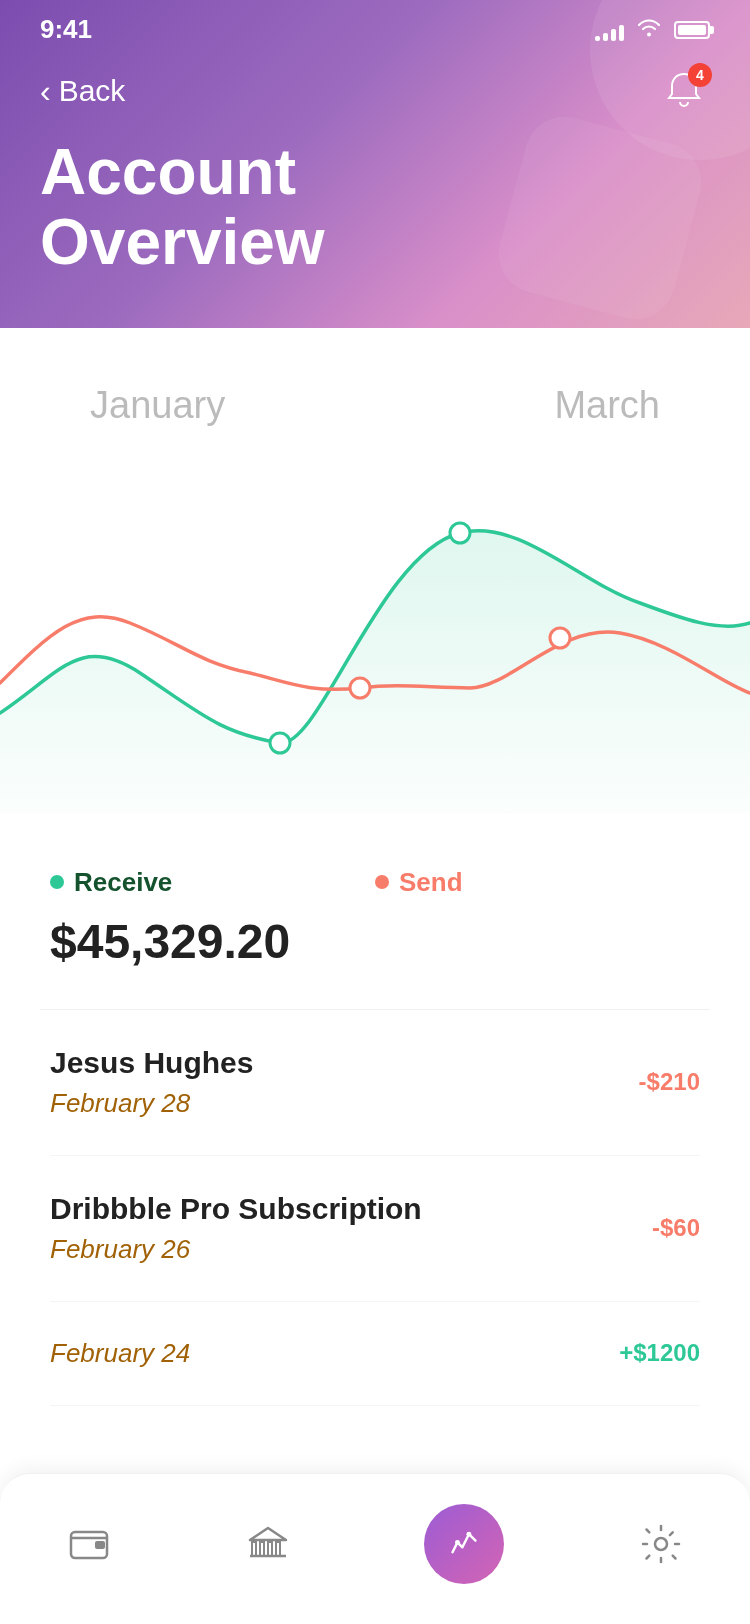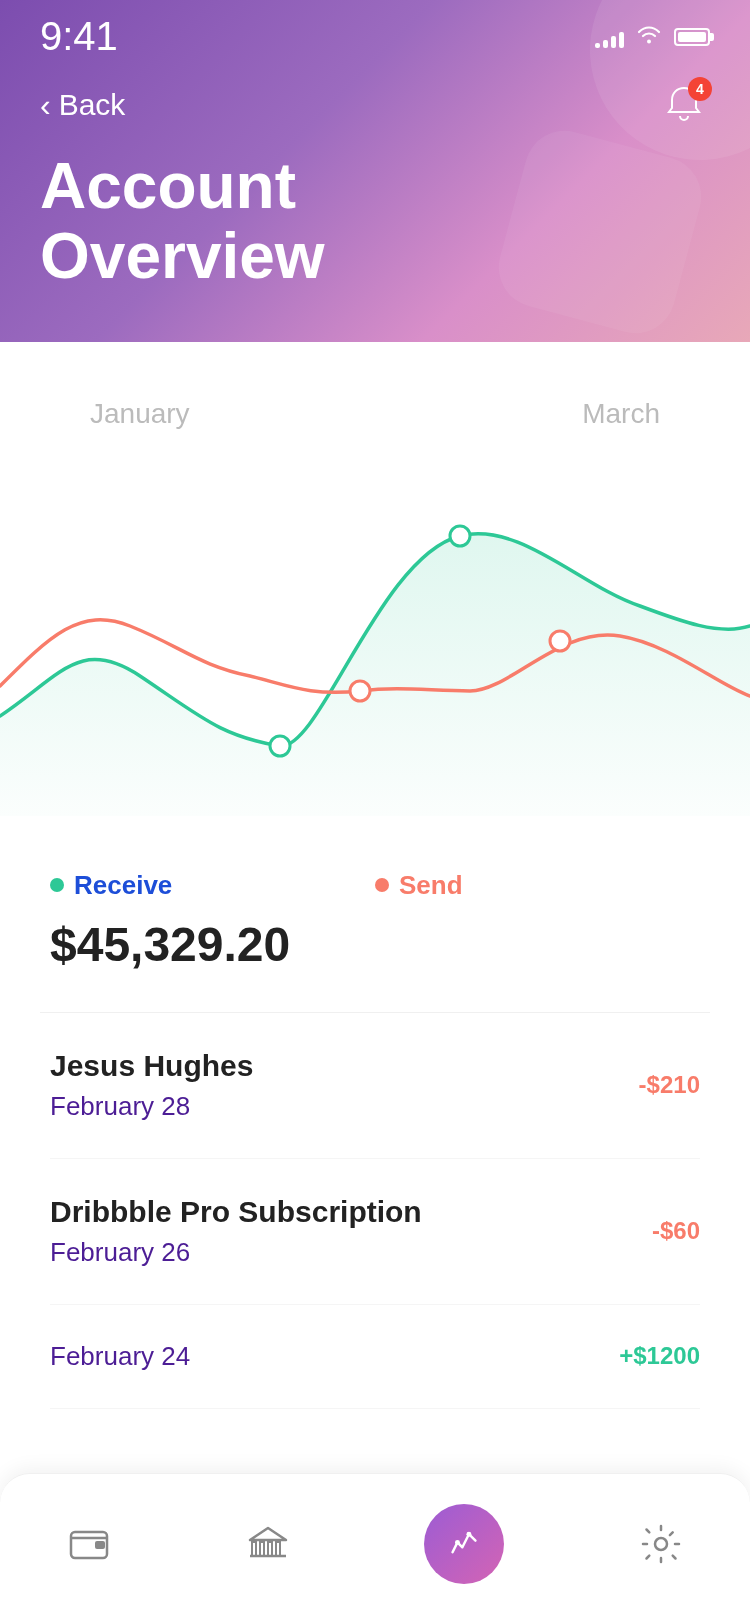--- a/index.html
+++ b/index.html
@@ -39,22 +39,22 @@
     }
 
     .status-bar {
       display: flex;
       justify-content: space-between;
       align-items: center;
       padding: 14px 0 20px 0;
     }
     .status-time {
       color: #fff;
-      font-size: 40px;
-      font-weight: 400;
+      font-size: 26px;
+      font-weight: 700;
     }
     .status-icons {
       display: flex;
       align-items: center;
       gap: 12px;
     }
     .signal-bars {
       display: flex;
       align-items: flex-end;
       gap: 3px;
@@ -152,21 +152,21 @@
 
     
     .month-tabs {
       display: flex;
       align-items: center;
       justify-content: space-between;
       padding: 40px 50px 30px 50px;
       background: #fff;
     }
     .month-tab {
-      font-size: 28px;
+      font-size: 38px;
       color: #bbb;
       cursor: pointer;
       padding: 16px 40px;
       border-radius: 40px;
       border: none;
       background: none;
     }
     .month-tab.active {
       background: #f0f0f0;
       color: #222;
@@ -230,21 +230,22 @@
     }
     .transaction-info {}
     .transaction-name {
       font-size: 30px;
       font-weight: 700;
       color: #222;
       margin-bottom: 8px;
     }
     .transaction-date {
       font-size: 26px;
-      color: #4c1d95;
+      color: #a16207;
+      font-style: italic;
     }
     .transaction-amount {
       font-size: 24px;
       font-weight: 600;
     }
     .amount-negative { color: #f87c6a; }
     .amount-positive { color: #2dc896; }
 
     
     .bottom-nav {
@@ -357,21 +358,21 @@
 
     <circle cx="360" cy="215" r="10" fill="white" stroke="#f87c6a" stroke-width="3"></circle>
     <circle cx="560" cy="165" r="10" fill="white" stroke="#f87c6a" stroke-width="3"></circle>
   </svg>
 </div>
 
 <div class="stats-row">
   <div class="stat-item">
     <div class="stat-label">
       <div class="stat-dot" style="background:#2dc896"></div>
-      <span style="color:#1d4ed8">Receive</span>
+      <span style="color:#14532d">Receive</span>
     </div>
     <div class="stat-value">$45,329.20</div>
   </div>
   <div class="stat-item">
     <div class="stat-label">
       <div class="stat-dot" style="background:#f87c6a"></div>
       <span style="color:#f87c6a">Send</span>
     </div>
   </div>
 </div>

